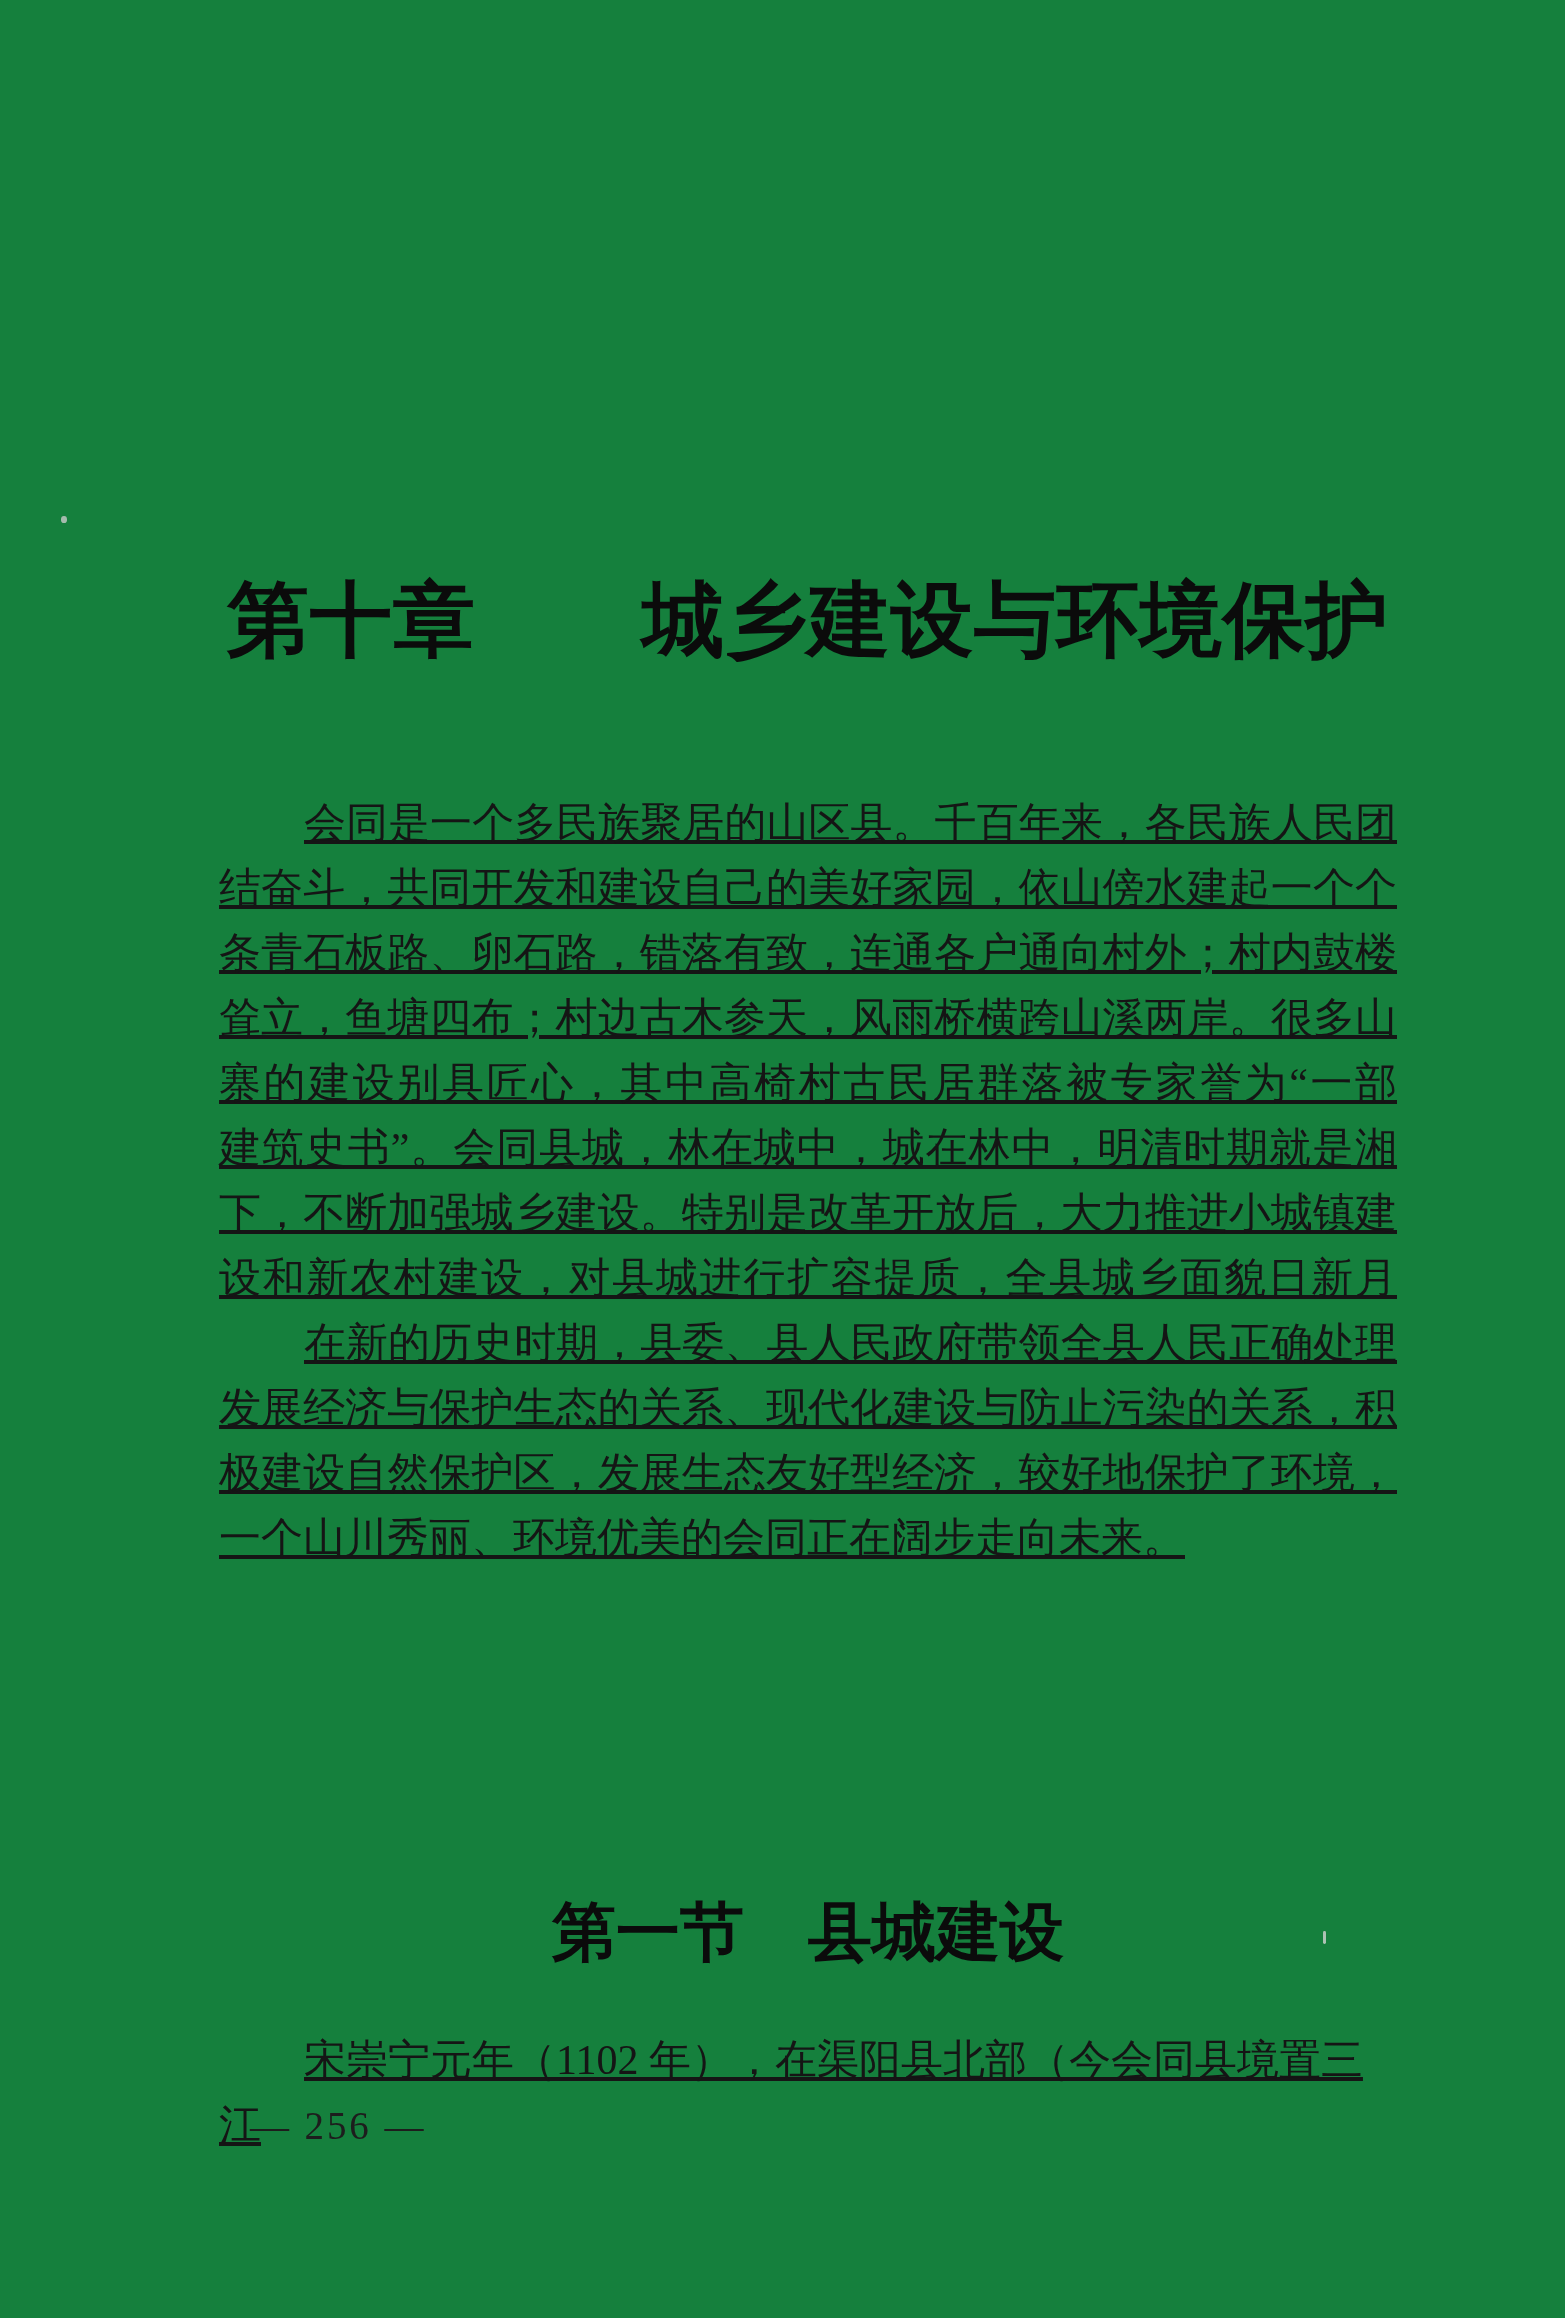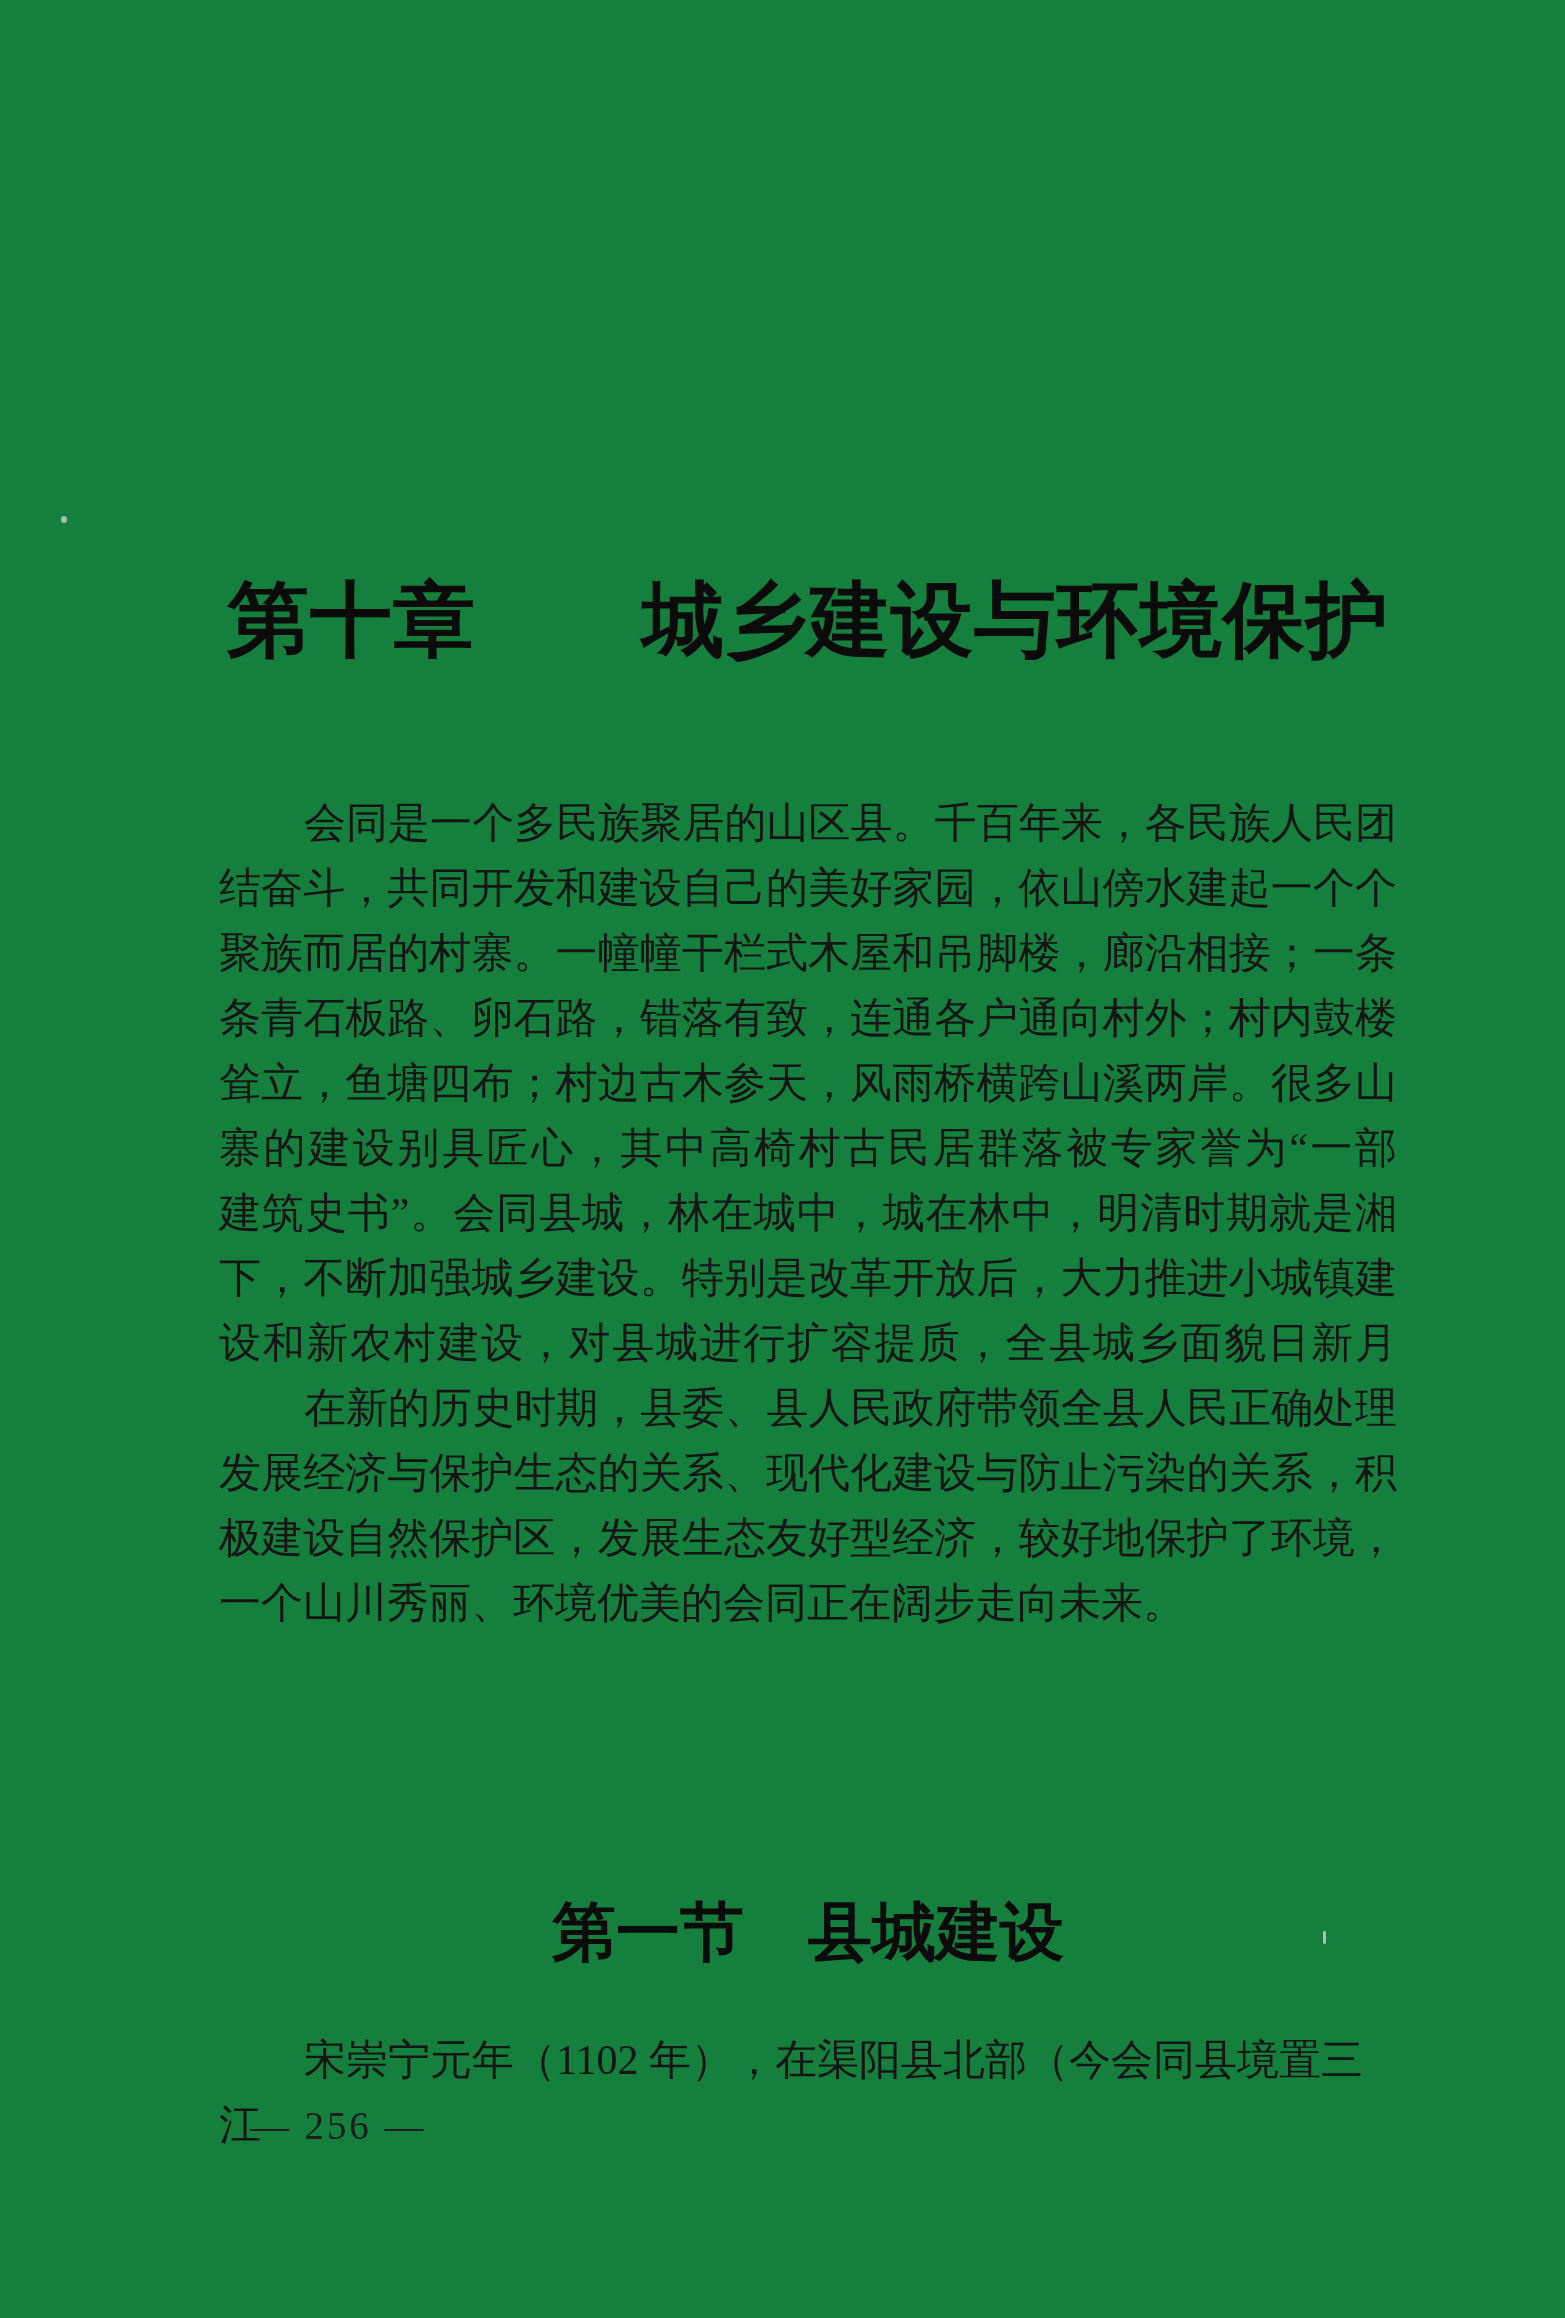--- a/index.html
+++ b/index.html
@@ -59,20 +59,21 @@
     width: 1178px;
   }
   .line {
     margin: 0;
     width: 1178px;
     height: 65px;
     font-family: "Liberation Serif", "DejaVu Serif", serif;
     font-size: 42px;
     line-height: 65px;
     color: #151515;
+    text-decoration: underline;
   }
   .just {
     text-align: justify;
     text-align-last: justify;
     text-justify: inter-character;
   }
   .indent {
     text-indent: 85px;
   }
   
@@ -117,21 +118,20 @@
 <div class="page">
 
   <span class="speck speck-1"></span>
   <span class="speck speck-2"></span>
 
   <h1 class="chapter-title">第十章　　城乡建设与环境保护</h1>
 
   <section class="intro">
     <p class="line just indent">会同是一个多民族聚居的山区县。千百年来，各民族人民团</p>
     <p class="line just">结奋斗，共同开发和建设自己的美好家园，依山傍水建起一个个</p>
-    <p class="line just">聚族而居的村寨。一幢幢干栏式木屋和吊脚楼，廊沿相接；一条</p>
     <p class="line just">条青石板路、卵石路，错落有致，连通各户通向村外；村内鼓楼</p>
     <p class="line just">耸立，鱼塘四布；村边古木参天，风雨桥横跨山溪两岸。很多山</p>
     <p class="line just">寨的建设别具匠心，其中高椅村古民居群落被专家誉为“一部</p>
     <p class="line just">建筑史书”。会同县城，林在城中，城在林中，明清时期就是湘</p>
     <p class="line just">下，不断加强城乡建设。特别是改革开放后，大力推进小城镇建</p>
     <p class="line just">设和新农村建设，对县城进行扩容提质，全县城乡面貌日新月</p>
 
     <p class="line just indent">在新的历史时期，县委、县人民政府带领全县人民正确处理</p>
     <p class="line just">发展经济与保护生态的关系、现代化建设与防止污染的关系，积</p>
     <p class="line just">极建设自然保护区，发展生态友好型经济，较好地保护了环境，</p>

